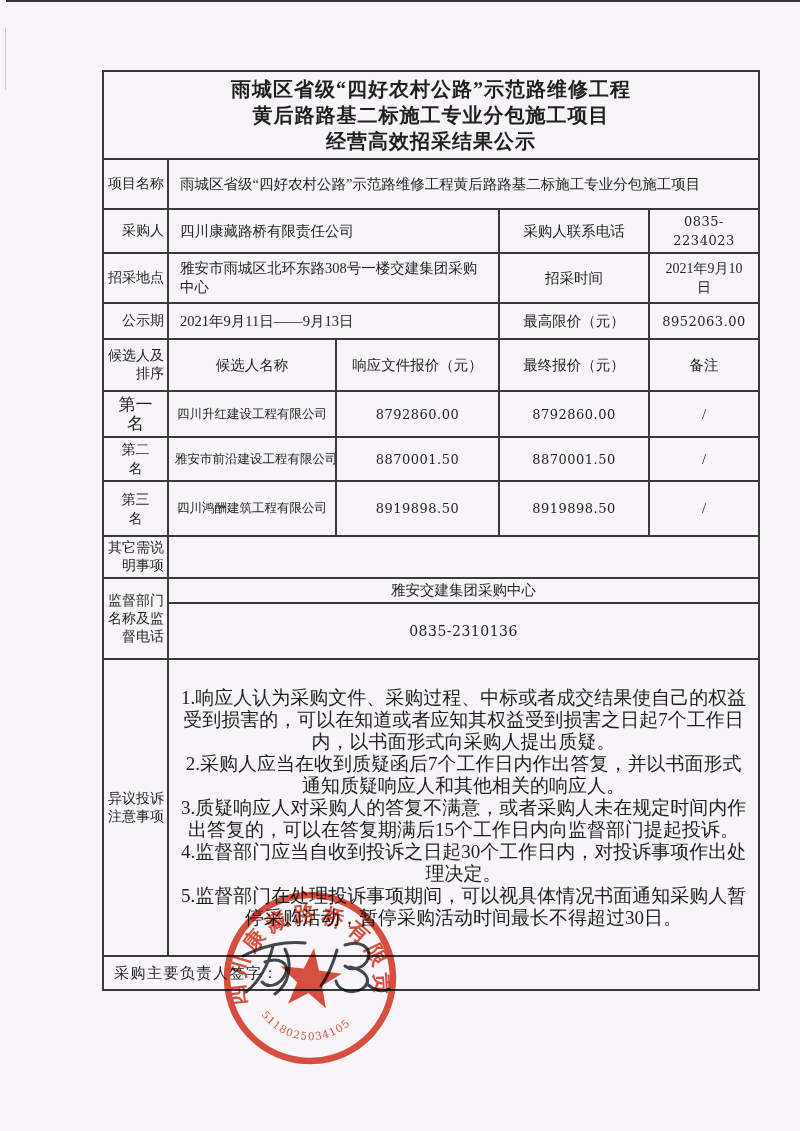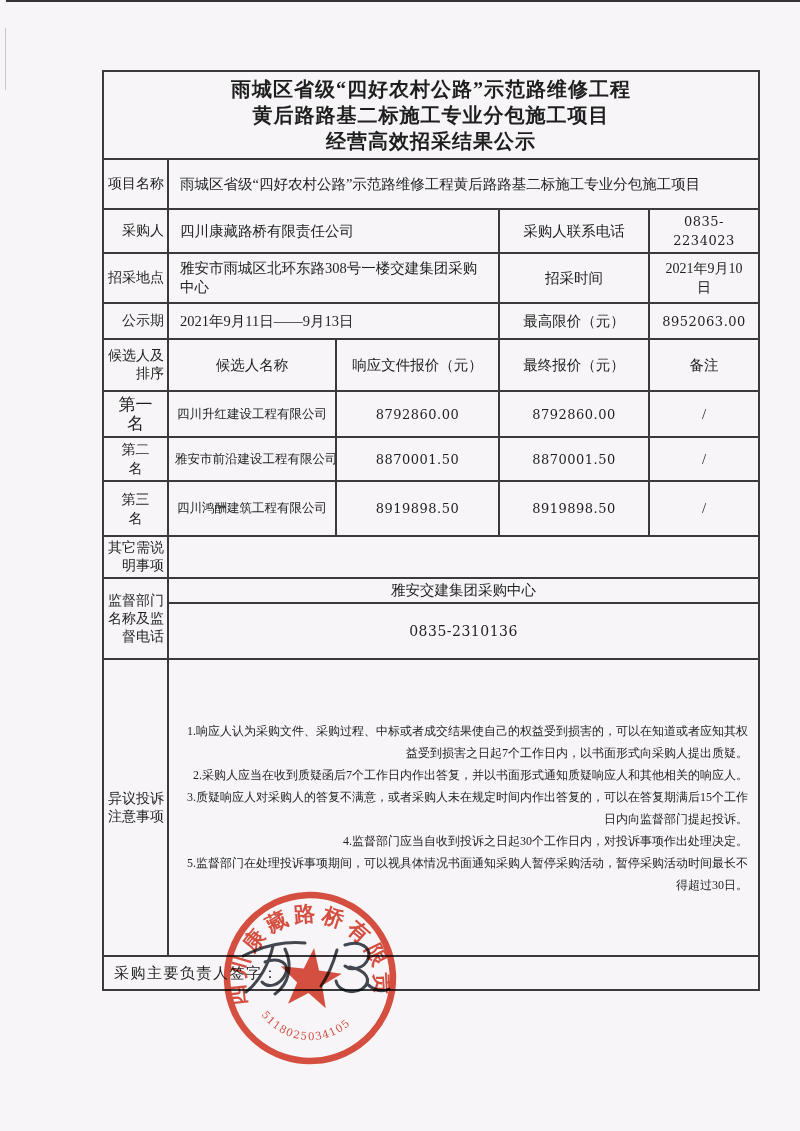--- a/index.html
+++ b/index.html
@@ -60,23 +60,23 @@
     text-align:center;
     padding:6px;
     white-space:nowrap;
   }
   .slash{text-align:center;font-size:15px;}
   .notice-cell{
     padding:8px 10px;
     vertical-align:middle;
   }
   .notice-cell div{
-    font-size:12px;
+    font-size:19px;
     line-height:22px;
-    text-align:right;
+    text-align:center;
   }
   .sig-cell{
     font-size:15px;
     letter-spacing:1.5px;
     padding-left:10px;
     text-align:left;
   }
   .seal{
     position:absolute;left:220px;top:888px;width:180px;height:180px;
     opacity:0.88;

